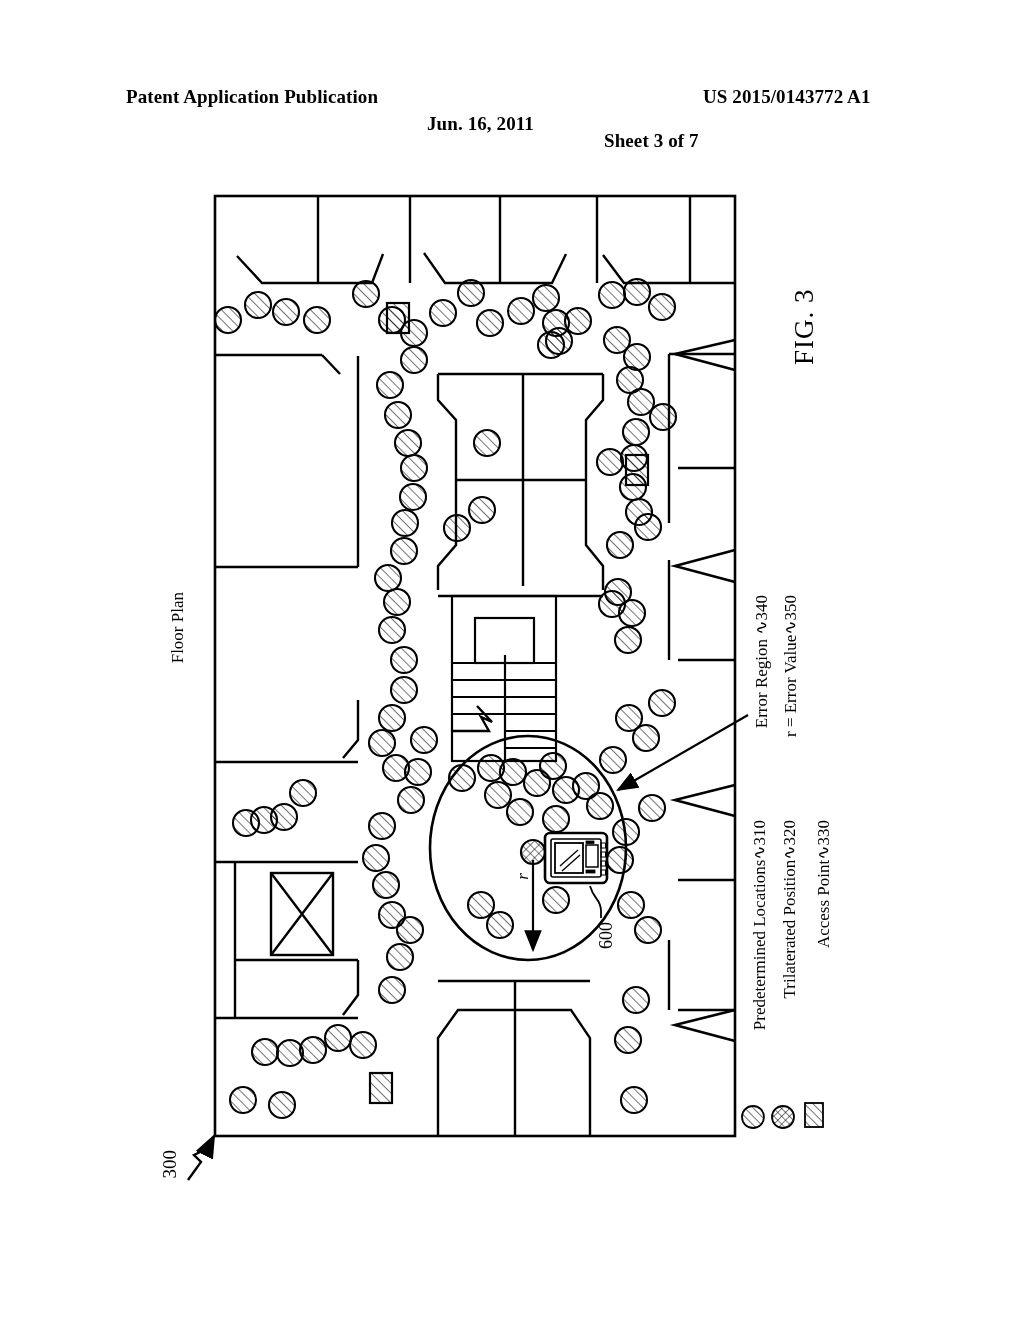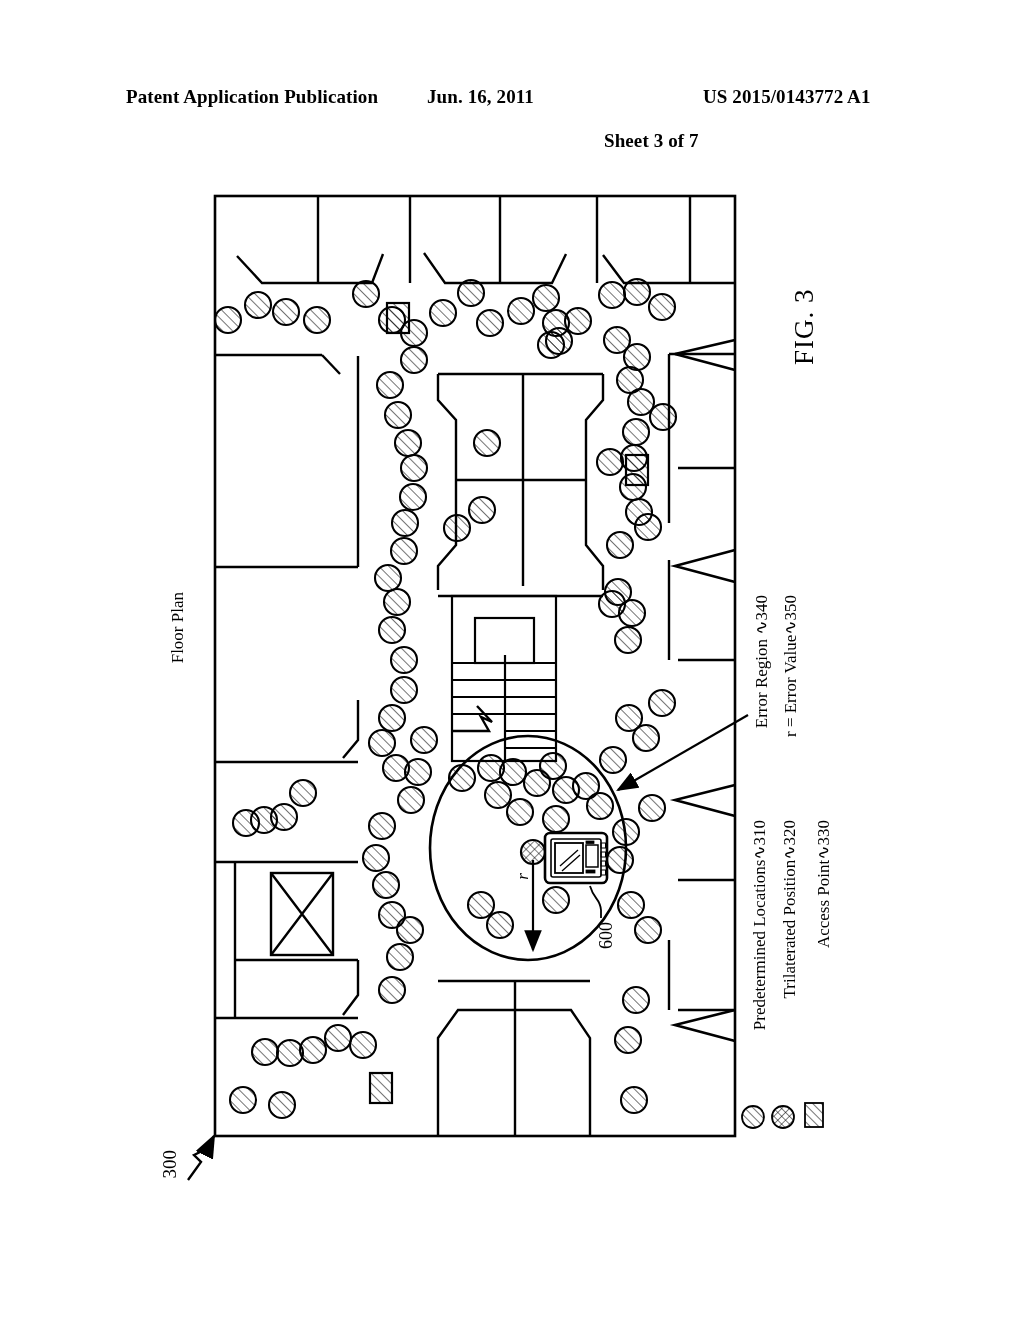--- a/index.html
+++ b/index.html
@@ -31,20 +31,21 @@
     font-size: 19px;
     letter-spacing: 0.1px;
   }
   #page-header .hdr-pub {
     position: absolute;
     left: 126px;
   }
   #page-header .hdr-date {
     position: absolute;
     left: 427px;
+    margin-top: 27px;
   }
   #page-header .hdr-sheet {
     position: absolute;
     left: 604px;
     margin-top: 44px;
   }
   #page-header .hdr-num {
     position: absolute;
     left: 703px;
   }

